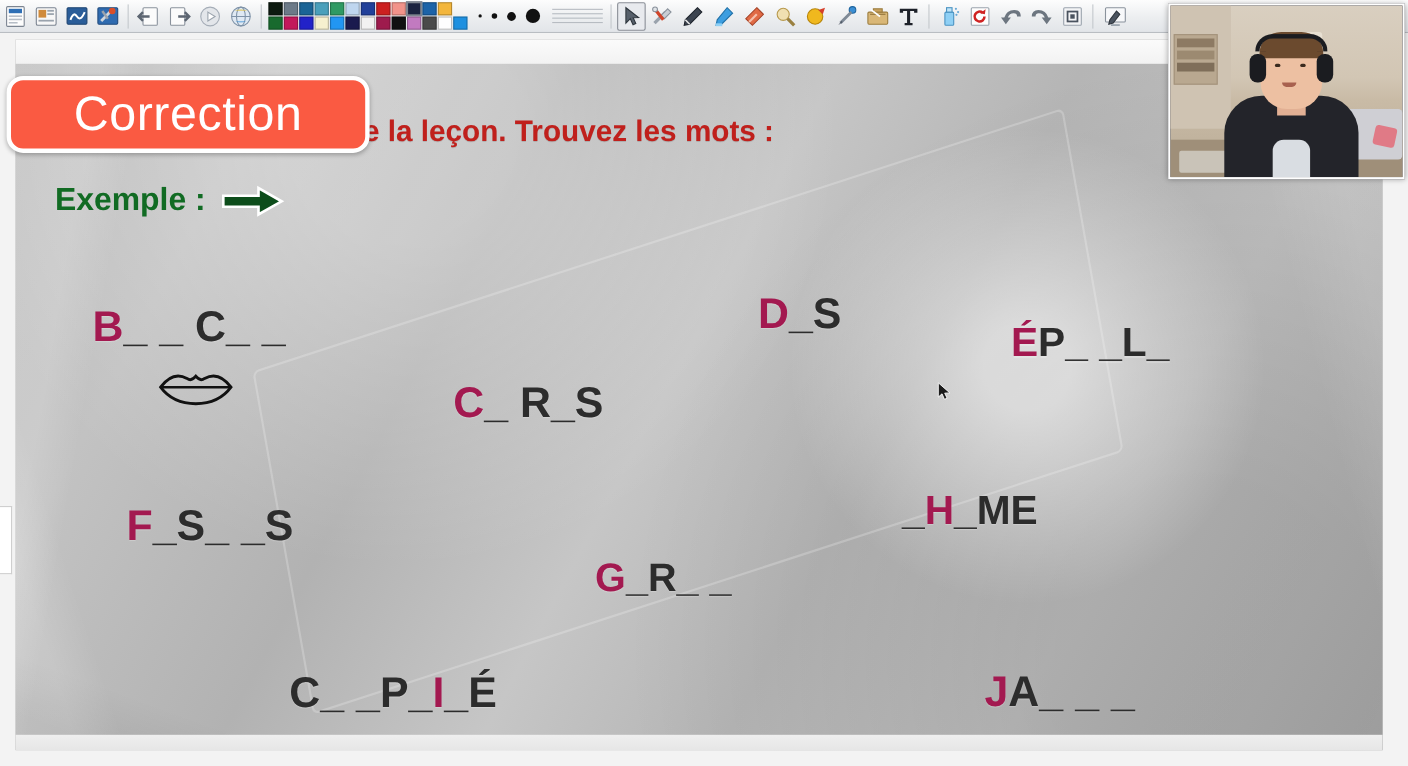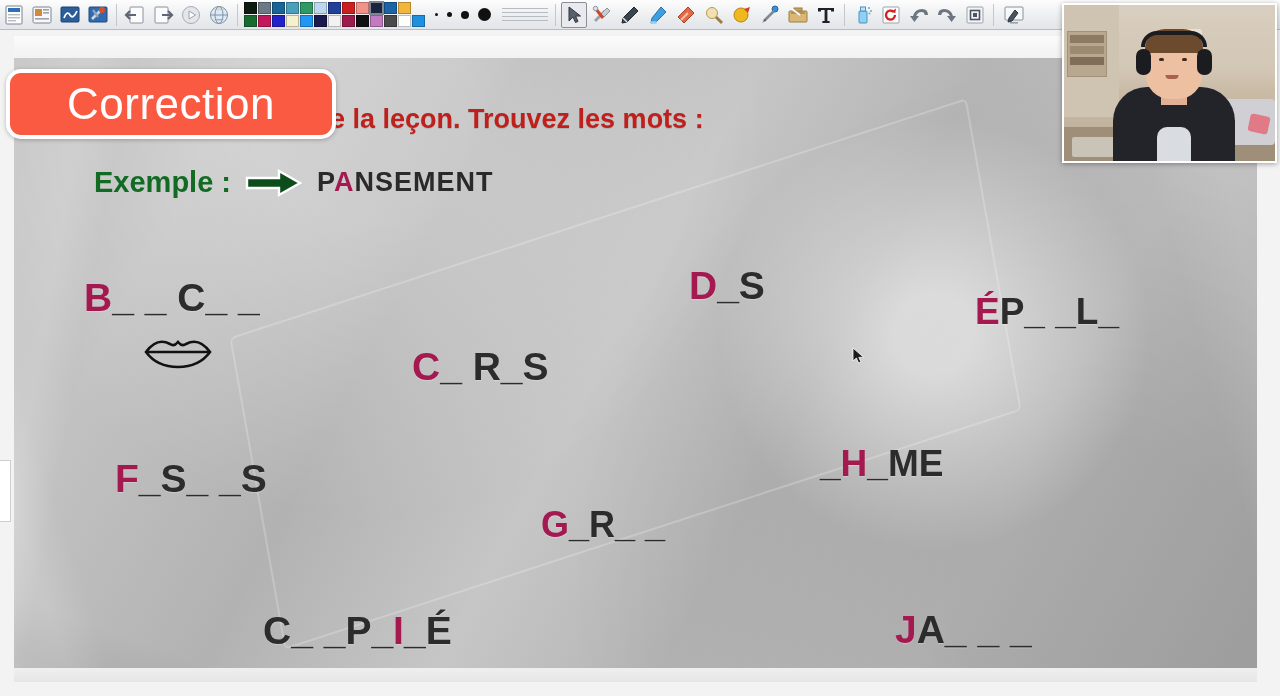--- a/index.html
+++ b/index.html
@@ -102,21 +102,21 @@
   .title{
     position:absolute;left:330px;top:74px;
     color:#c0201c;font-weight:bold;font-size:27px;white-space:nowrap;
     font-family:"Liberation Sans", sans-serif;
     text-shadow:0 1px 0 rgba(0,0,0,.12);
   }
   .example-row{
     position:absolute;left:50px;top:136px;
     display:flex;align-items:center;gap:0px;white-space:nowrap;
   }
-  .exemple-lbl{color:#116b23;font-weight:bold;font-size:29px;margin-left:44px;}
+  .exemple-lbl{color:#116b23;font-weight:bold;font-size:29px;}
   .ex-word{font-size:27px;font-weight:bold;letter-spacing:1px;color:#2a2a2a;margin-left:10px;}
   .ex-word .hl{color:#a31950;}
   .arrow-wrap{margin:0 14px;display:flex;align-items:center;}
   .ex-answer{font-size:27px;font-weight:bold;letter-spacing:1px;color:#2a2a2a;}
   .ex-answer .hl{color:#a31950;}
 
   .word{
     position:absolute;white-space:nowrap;
     font-weight:bold;color:#2c2c2c;
     font-family:"Liberation Sans", sans-serif;
@@ -423,27 +423,26 @@
 
   <div class="title" style="color: rgb(192, 32, 28);">e la leçon. Trouvez les mots :</div>
 
   <div class="example-row">
     <span class="exemple-lbl" style="color: rgb(17, 107, 35);">Exemple :</span>
     <span class="arrow-wrap">
       <svg width="58" height="30" viewBox="0 0 58 30">
           <path d="M2 10 H34 V3 L55 15 L34 27 V20 H2 Z" fill="#0d4d1b" stroke="#ffffff" stroke-width="2.4"></path>
         </svg>
     </span>
-    <span class="ex-answer"><span>P</span><span class="hl" style="color: rgb(163, 25, 80);">A</span><span>NSEMENT</span></span>
   </div>
 
   <div id="words-layer">
       <div class="word" style="left: 84px; top: 246px; font-size: 39px;"><span></span><span class="hl" style="color: rgb(163, 25, 80);">B</span><span>_ _ C_ _</span></div>
       <div class="word" style="left: 689px; top: 234px; font-size: 39px;"><span></span><span class="hl" style="color: rgb(163, 25, 80);">D</span><span>_S</span></div>
-      <div class="word" style="left: 975px; top: 261px; font-size: 37px;"><span></span><span class="hl" style="color: rgb(163, 25, 80);">É</span><span>P_ _L_</span></div>
+      <div class="word" style="left: 919px; top: 261px; font-size: 37px;"><span></span><span class="hl" style="color: rgb(163, 25, 80);">É</span><span>P_ _L_</span></div>
       <div class="word" style="left: 412px; top: 315px; font-size: 39px;"><span></span><span class="hl" style="color: rgb(163, 25, 80);">C</span><span>_ R_S</span></div>
       <div class="word" style="left: 115px; top: 427px; font-size: 39px;"><span></span><span class="hl" style="color: rgb(163, 25, 80);">F</span><span>_S_ _S</span></div>
       <div class="word" style="left: 820px; top: 413px; font-size: 37px;"><span>_</span><span class="hl" style="color: rgb(163, 25, 80);">H</span><span>_ME</span></div>
       <div class="word" style="left: 541px; top: 474px; font-size: 36px;"><span></span><span class="hl" style="color: rgb(163, 25, 80);">G</span><span>_R_ _</span></div>
       <div class="word" style="left: 263px; top: 579px; font-size: 39px;"><span>C_ _P_</span><span class="hl" style="color: rgb(163, 25, 80);">I</span><span>_É</span></div>
       <div class="word" style="left: 895px; top: 578px; font-size: 39px;"><span></span><span class="hl" style="color: rgb(163, 25, 80);">J</span><span>A_ _ _</span></div>
     </div>
 
   <svg id="lips" viewBox="0 0 70 34">
     <path d="M3 17 Q14 2 27 9 Q31 12 35 7 Q39 12 43 9 Q56 2 67 17 Q56 32 35 32 Q14 32 3 17 Z" fill="none" stroke="#111111" stroke-width="2.6"></path>

